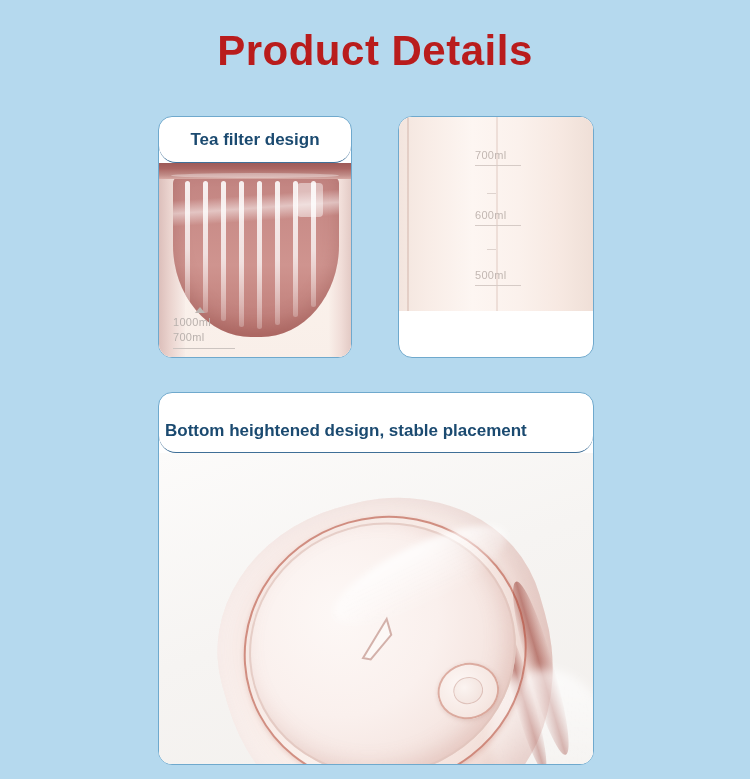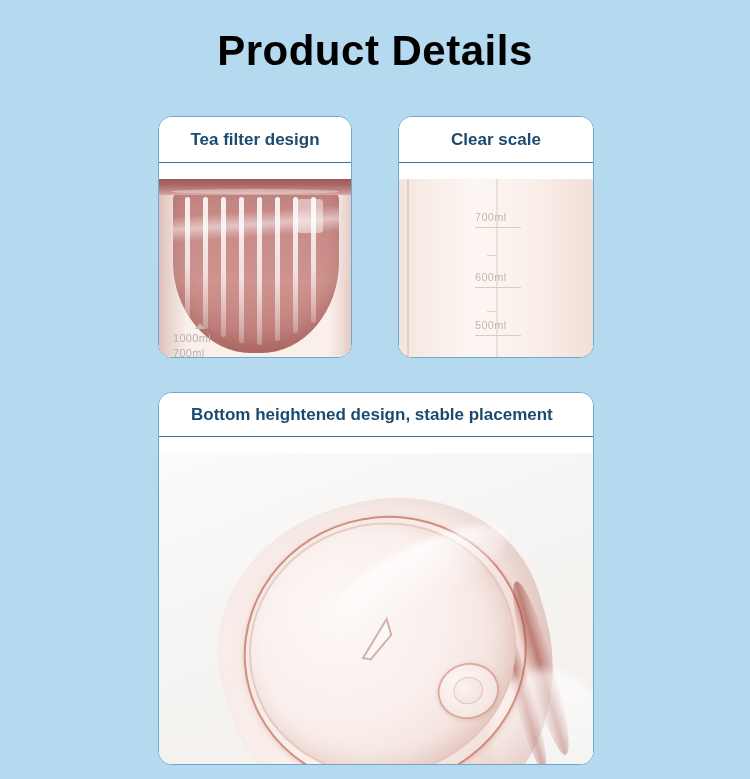--- a/index.html
+++ b/index.html
@@ -17,21 +17,21 @@
 
   
   .page-title {
     position: absolute;
     top: 24px;
     left: 0;
     width: 750px;
     text-align: center;
     font-size: 42px;
     font-weight: bold;
-    color: #000000;
+    color: #b91c1c;
     letter-spacing: 0.5px;
     line-height: 54px;
   }
 
   
   .card {
     position: absolute;
     background: #ffffff;
     border: 1.5px solid #6fa9cd;
     border-radius: 14px;
@@ -39,36 +39,37 @@
     box-sizing: border-box;
   }
   .card-head {
     height: 46px;
     background: #ffffff;
     display: flex;
     align-items: center;
     justify-content: center;
     border-bottom: 1.5px solid #3f6f97;
     box-sizing: border-box;
+    border-radius: 17px;
   }
   .card-head.left-align {
     justify-content: flex-start;
-    padding-left: 32px;
+    padding-left: 6px;
+    margin-top: 16px;
   }
   .card-title {
     font-size: 17px;
     font-weight: bold;
     color: #1b4a70;
     white-space: nowrap;
   }
   .card-body {
     position: relative;
     width: 100%;
     overflow: hidden;
-    margin-top: 16px;
   }
 
   
   #card-filter { left: 158px; top: 116px; width: 194px; height: 242px; }
   #card-filter .card-body { height: 194px; background: #fbf4ef; }
 
   
   #card-scale { left: 398px; top: 116px; width: 196px; height: 242px; }
   #card-scale .card-body { height: 194px; background: #faf0ea; }
 
@@ -325,43 +326,40 @@
         <span class="tri"></span>
         <div>1000ml</div>
         <div>700ml</div>
         <span class="underline"></span>
       </div>
     </div>
   </div>
 </div>
 
 <div class="card" id="card-scale">
-  <div class="card-head">
-    <span class="card-title">Clear scale</span>
-  </div>
   <div class="card-body">
     <div class="scale-scene">
       <div class="scale-edge-l"></div>
       <div class="scale-edge-c"></div>
 
       <div class="scale-mark" style="top:32px;">
         <span>700ml</span>
         <span class="underline"></span>
       </div>
 
       <div class="scale-tick" style="top:76px;"></div>
 
       <div class="scale-mark" style="top:92px;">
         <span>600ml</span>
         <span class="underline"></span>
       </div>
 
       <div class="scale-tick" style="top:132px;"></div>
 
-      <div class="scale-mark" style="top:140px;">
+      <div class="scale-mark" style="top:152px;">
         <span>500ml</span>
         <span class="underline"></span>
       </div>
     </div>
   </div>
 </div>
 
 <div class="card" id="card-bottom">
   <div class="card-head left-align">
     <span class="card-title">Bottom heightened design, stable placement</span>

